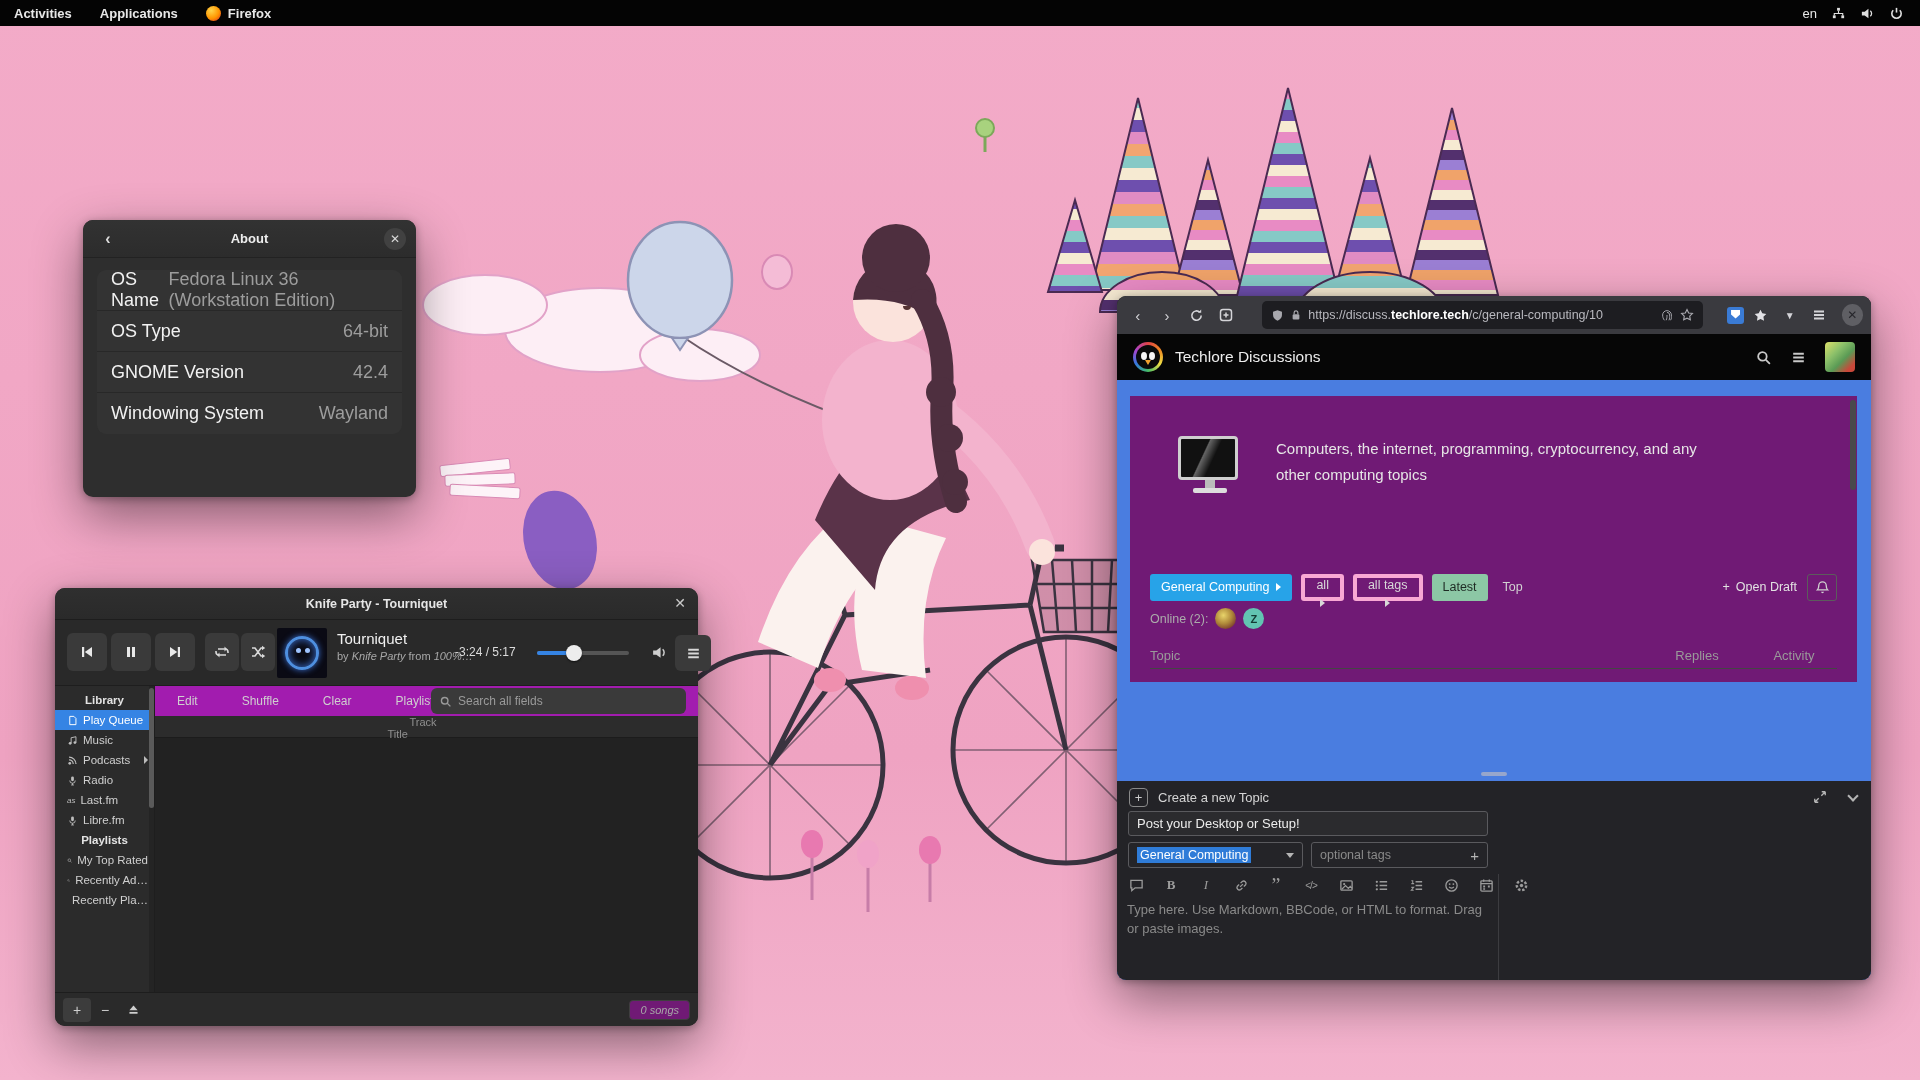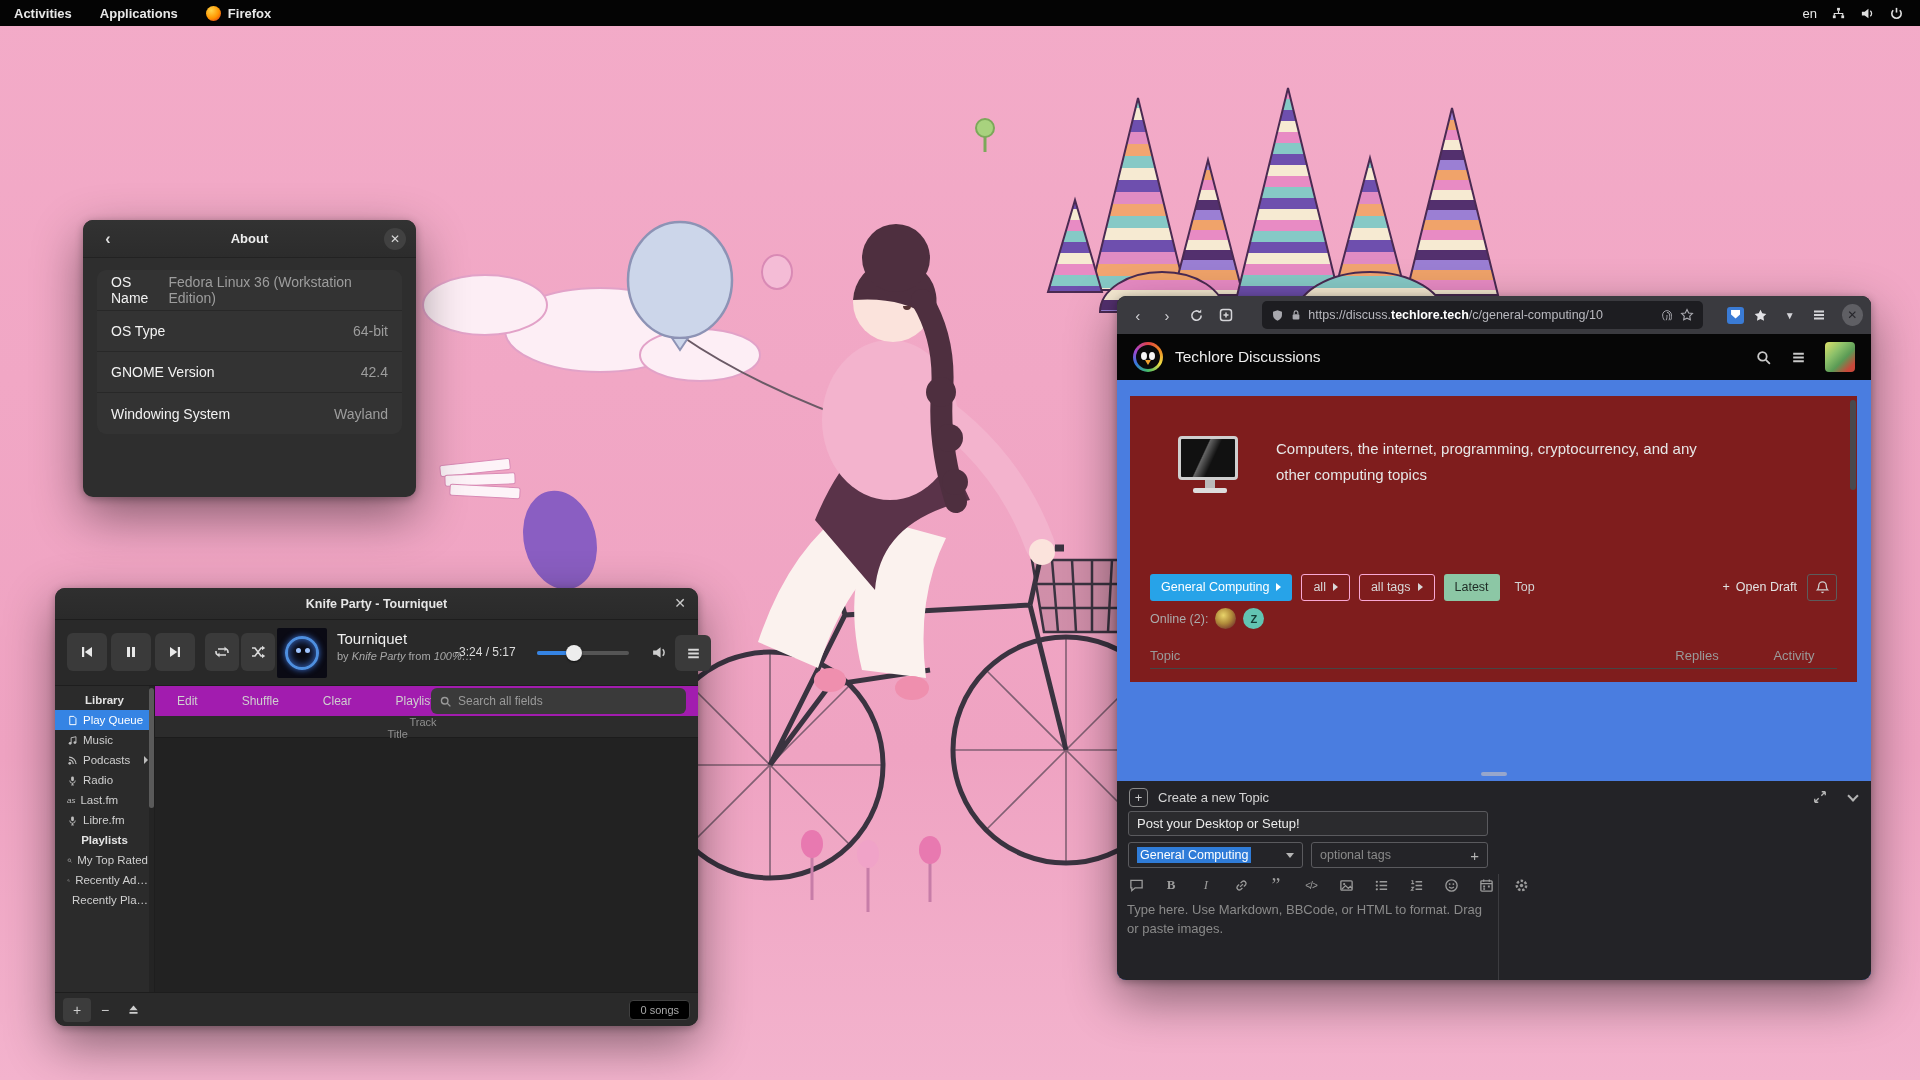--- a/index.html
+++ b/index.html
@@ -26,21 +26,21 @@
   #about-win { left:83px; top:220px; width:333px; height:277px; background:#2e2e2e; color:#fff; }
   #about-win .titlebar { height:38px; display:flex; align-items:center; justify-content:center;
     font-weight:700; font-size:13px; color:#eee; position:relative; border-bottom:1px solid #222;
     background:linear-gradient(#323232,#2c2c2c); border-radius:10px 10px 0 0; }
   #about-win .back { position:absolute; left:14px; top:8px; font-size:16px; color:#ddd; width:22px; height:22px;
     display:flex; align-items:center; justify-content:center; }
   #about-win .closebtn { position:absolute; right:10px; top:8px; width:22px; height:22px; border-radius:50%;
     background:#414141; color:#d9d9d9; font-size:12px; display:flex; align-items:center; justify-content:center; }
   .about-card { margin:12px 14px; background:#333333; border-radius:9px; overflow:hidden; }
   .about-row { height:41px; display:flex; align-items:center; justify-content:space-between; padding:0 14px;
-    border-bottom:1px solid #282828; font-size:14px; }
+    border-bottom:1px solid #282828; font-size:18px; }
   .about-row:last-child { border-bottom:none; }
   .about-row .lbl { color:#f2f2f2; }
   .about-row .val { color:#9d9d9d; }
   .about-row .chev-r { width:7px; height:7px; border-right:2px solid #cfcfcf; border-bottom:2px solid #cfcfcf;
     transform:rotate(-45deg); }
 
   
   #player-win { left:55px; top:588px; width:643px; height:438px; background:#262626; color:#d8d8d8; font-size:12px; }
   #player-win .titlebar { height:32px; background:linear-gradient(#2f2f2f,#2a2a2a); border-radius:10px 10px 0 0;
     display:flex; align-items:center; justify-content:center; font-weight:700; font-size:12.5px; color:#e6e6e6;
@@ -84,22 +84,22 @@
   .psearch input { background:transparent; border:none; outline:none; color:#cfcfcf; font-size:12px; width:200px; }
   .psearch input::placeholder { color:#9a9a9a; }
   .pcols { position:absolute; left:100px; top:128px; right:0; height:22px; background:#2c2c2c;
     border-bottom:1px solid #1c1c1c; color:#8f8f8f; font-size:11px; display:flex; align-items:center;flex-direction:column; }
   .plist { position:absolute; left:100px; top:150px; right:0; bottom:34px; background:#222; }
   .pstatus { position:absolute; left:0; bottom:0; width:100%; height:34px; background:#2a2a2a;
     border-top:1px solid #1d1d1d; border-radius:0 0 10px 10px; display:flex; align-items:center; padding:0 8px; }
   .sbtn { width:28px; height:24px; display:flex; align-items:center; justify-content:center; border-radius:4px;
     color:#d0d0d0; font-size:14px; }
   .sbtn.boxed { background:#3c3c3c; }
-  .songcount { margin-left:auto; background:#000000; border:1px solid #3f3f3f; color:#a8a8a8;
-    border-radius:4px; padding:3px 10px; font-size:11px; }
+  .songcount { margin-left:auto; background:#701a75; border:1px solid #3f3f3f; color:#a8a8a8;
+    border-radius:4px; padding:3px 10px; font-size:11px;font-style:italic; }
 
   
   #ff-win { left:1117px; top:296px; width:754px; height:684px; background:#1c1b22; border-radius:9px; overflow:hidden; }
   .fftoolbar { height:38px; background:#3a3a3f; display:flex; align-items:center; padding:0 8px; gap:4px; }
   .navic { width:26px; height:26px; display:flex; align-items:center; justify-content:center; color:#d4d4d8;
     font-size:15px; border-radius:4px; }
   .urlbar { width:452px; height:28px; background:#1d1d21; border-radius:5px; margin:0 20px;
     display:flex; align-items:center; gap:6px; padding:0 9px; font-size:12.5px; color:#b9b9bf; }
   .urlbar .dom { color:#fff; font-weight:700; }
   .urlbar .grow { flex:1; }
@@ -116,33 +116,33 @@
   .tl-logo .inner { position:absolute; inset:3px; border-radius:50%; background:#0a0a0a; }
   .tl-logo .eye { position:absolute; top:10px; width:6px; height:8px; border-radius:50%; background:#f5f5f5; }
   .tl-logo .eye.l { left:8px; } .tl-logo .eye.r { left:16px; }
   .tl-logo .beak { position:absolute; left:12px; top:18px; width:0; height:0;
     border-left:3px solid transparent; border-right:3px solid transparent; border-top:5px solid #f0a030; }
   .dheader .site { color:#ededed; font-size:15.5px; font-weight:400; }
   .dheader .right { margin-left:auto; display:flex; align-items:center; gap:18px; color:#c9c9c9; }
   .davatar { width:30px; height:30px; border-radius:4px;
     background:linear-gradient(135deg,#dce06a 0%,#8bc06a 35%,#5a9a55 60%,#c9483a 85%); }
   .dblue { position:absolute; left:0; top:84px; width:100%; height:600px; background:#4a7de0; }
-  .dpanel { position:absolute; left:13px; top:16px; width:727px; height:286px; background:#7f1d1d; overflow:hidden; }
+  .dpanel { position:absolute; left:13px; top:16px; width:727px; height:286px; background:#701a75; overflow:hidden; }
   .dbanner { display:flex; gap:34px; padding:40px 0 0 48px; }
   .monitor { width:64px; }
   .mon-screen { width:60px; height:44px; background:#111; border:3px solid #cfcfcf; border-radius:4px;
     background-image:linear-gradient(115deg, transparent 40%, rgba(255,255,255,.35) 42%, transparent 58%); }
   .mon-neck { width:10px; height:8px; background:#bbb; margin:0 auto; }
   .mon-base { width:34px; height:5px; background:#ddd; margin:0 auto; border-radius:2px; }
   .dbanner .desc { color:#e6e6e6; font-size:15px; line-height:1.75; width:440px; }
   .dfilters { position:absolute; left:20px; top:177px; right:20px; height:28px; display:flex; align-items:center; gap:9px; }
   .fbtn { height:27px; display:flex; align-items:center; gap:7px; padding:0 11px; font-size:12.5px; border-radius:3px; }
   .fbtn .caret { width:0; height:0; border-left:5px solid currentColor; border-top:4px solid transparent; border-bottom:4px solid transparent; }
   .fbtn.cat { background:#27a3e8; color:#fff; }
-  .fbtn.outline { border:1px solid #f9a8d4; color:#d8d8d8; }
+  .fbtn.outline { border:4px solid #f9a8d4; color:#d8d8d8;flex-direction:column; }
   .fbtn.latest { background:#8cc7a5; color:#1e2b24; font-weight:400; }
   .ftop { color:#d2d2d2; font-size:12.5px; margin-left:6px; }
   .fright { margin-left:auto; display:flex; align-items:center; gap:10px; }
   .fdraft { color:#e2e2e2; font-size:12.5px; display:flex; gap:6px; align-items:center; }
   .fbell { width:30px; height:27px; border:1px solid #5c5c5c; border-radius:3px; display:flex; align-items:center; justify-content:center; color:#cfcfcf; }
   .donline { position:absolute; left:20px; top:212px; display:flex; align-items:center; gap:7px;
     color:#ababab; font-size:12.5px; }
   .mini-av { width:21px; height:21px; border-radius:50%; }
   .mini-av.a1 { background:radial-gradient(circle at 40% 35%, #e8d46a 0%, #b08a3a 45%, #7a3b2e 80%); }
   .mini-av.a2 { background:#62c4b2; color:#143b34; font-size:11px; font-weight:700;

